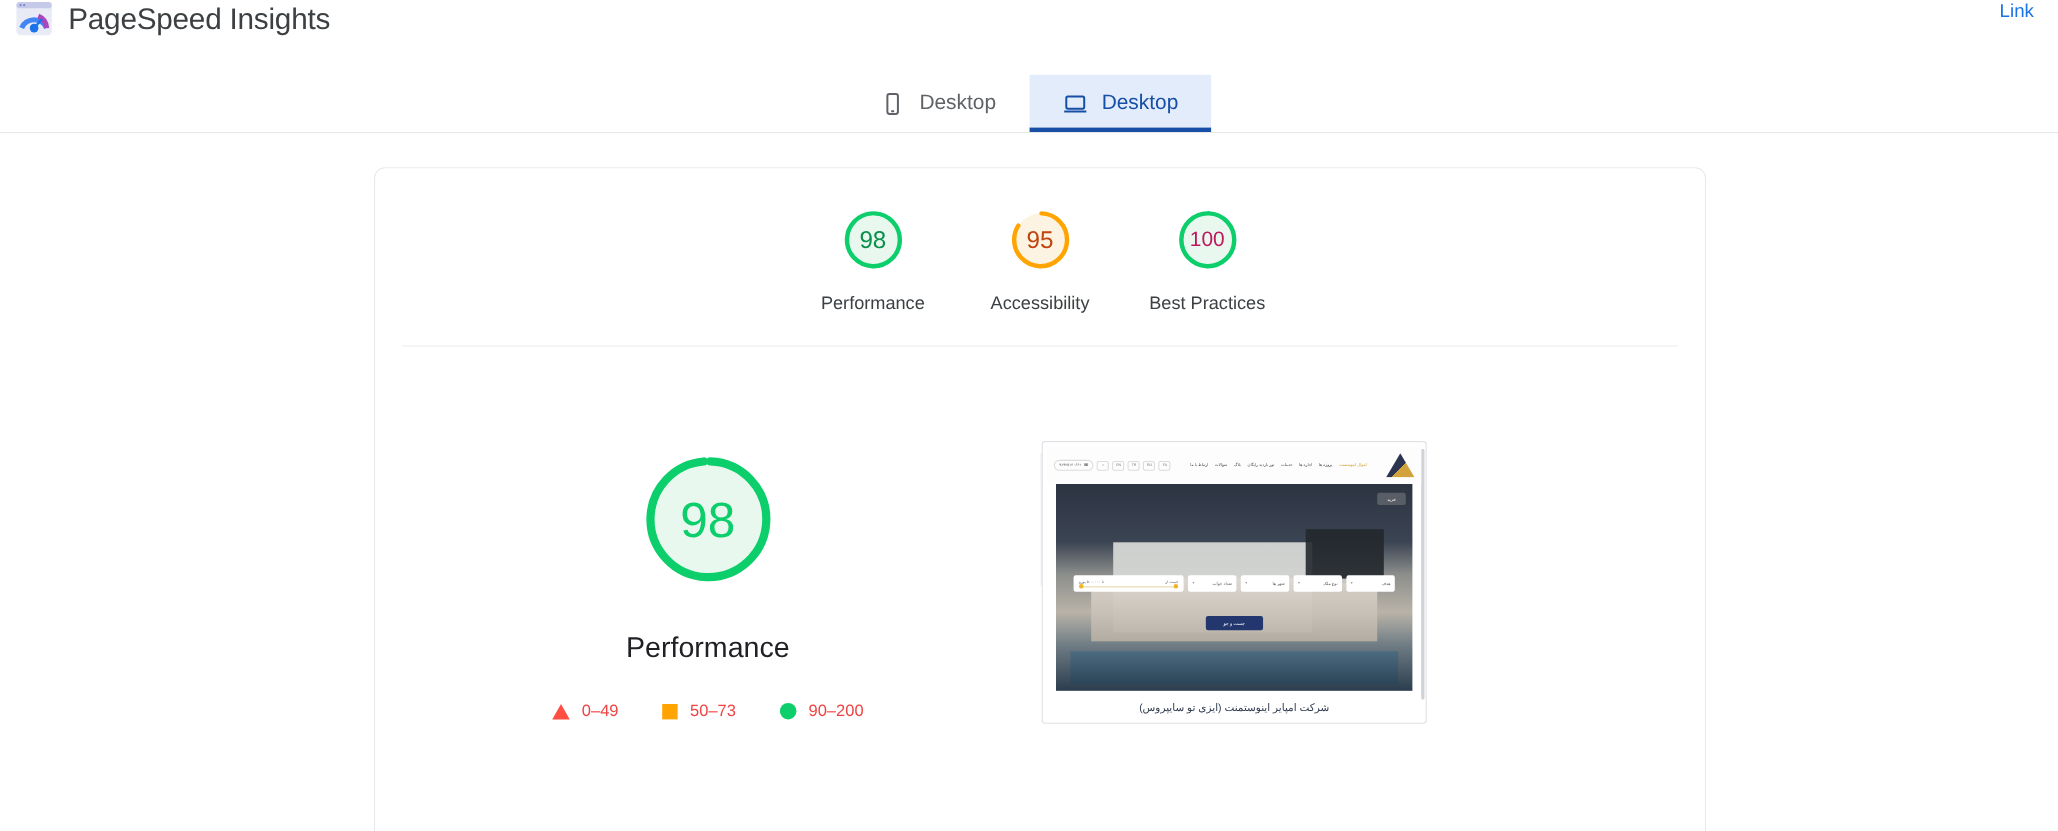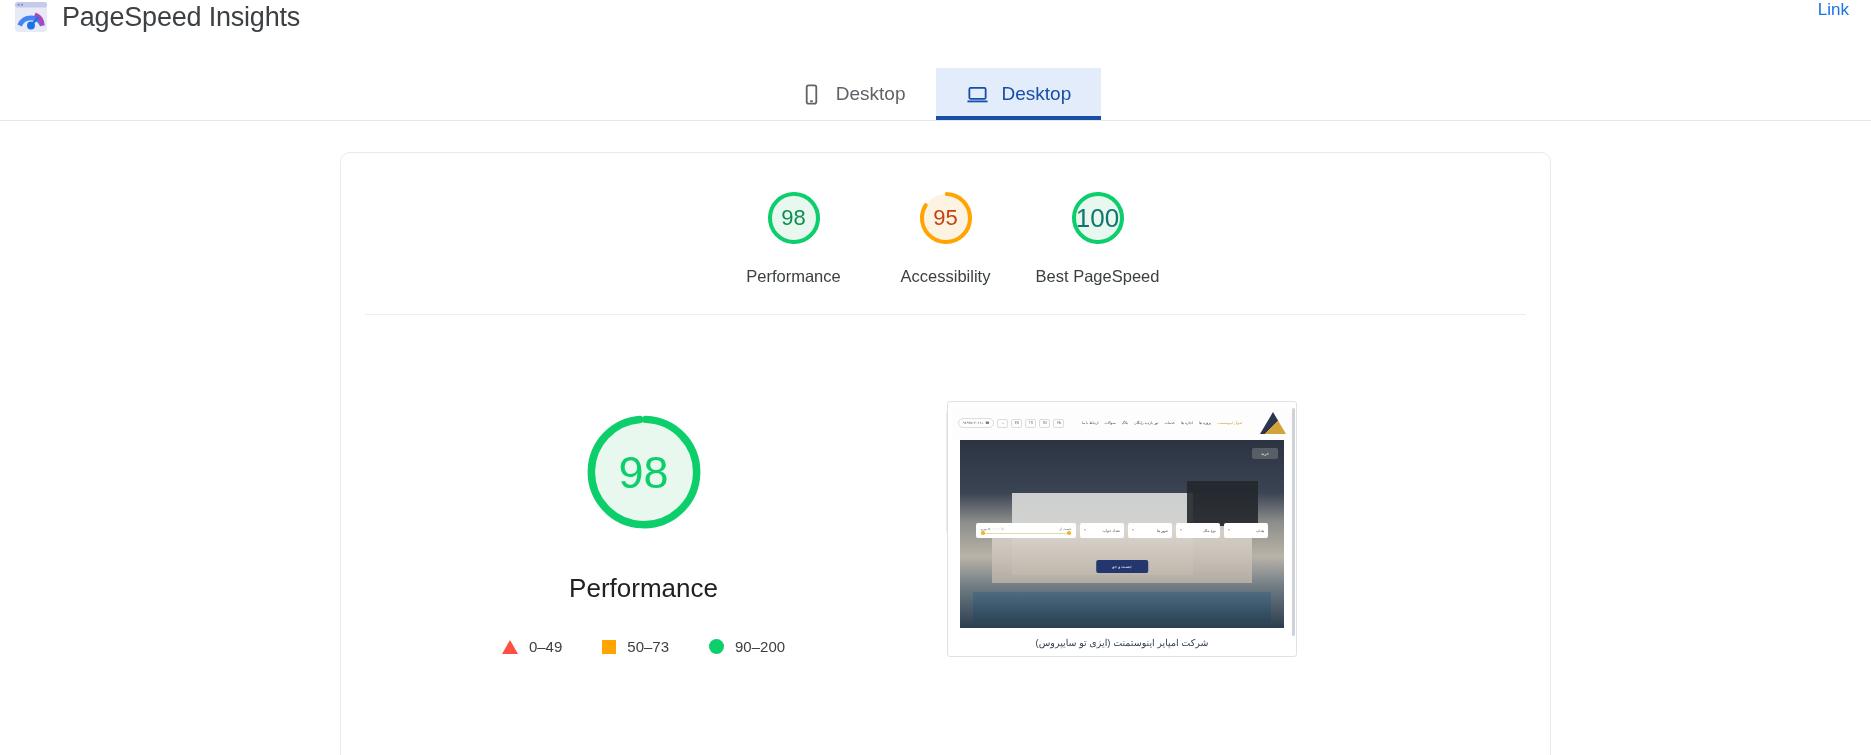--- a/index.html
+++ b/index.html
@@ -189,21 +189,21 @@
   }
   .cat-desc a { color: #1a73e8; text-decoration: none; cursor: pointer; }
 
   .legend {
     margin-top: 34px;
     display: flex;
     align-items: center;
     gap: 40px;
   }
   .legend-item { display: flex; align-items: center; gap: 11px; }
-  .legend-label { font-size: 15px; color: #404040; }
+  .legend-label { font-size: 15px; color: #ef4444; }
   .sw-tri {
     width: 0; height: 0;
     border-left: 8px solid transparent;
     border-right: 8px solid transparent;
     border-bottom: 14px solid #ff4e42;
   }
   .sw-sq { width: 14px; height: 14px; background: #ffa400; }
   .sw-ci { width: 15px; height: 15px; border-radius: 50%; background: #0cce6b; }
 
   .v-divider {
@@ -441,23 +441,23 @@
       </div>
       <div class="gauge-label">Accessibility</div>
     </div>
 
     <div class="gauge-item">
       <div class="gauge-ring">
         <svg viewBox="0 0 40 40">
           <circle cx="20" cy="20" r="15.5" fill="#e8f8ef"></circle>
           <circle cx="20" cy="20" r="15.5" fill="none" stroke="#0cce6b" stroke-width="2.6" stroke-linecap="round" stroke-dasharray="96.4 97.4" transform="rotate(2 20 20)"></circle>
         </svg>
-        <div class="gauge-val" style="color:#0f766e;font-size:26px">100</div>
+        <div class="gauge-val" style="color:#be185d;font-size:19px">100</div>
       </div>
-      <div class="gauge-label">Best PageSpeed</div>
+      <div class="gauge-label">Best Practices</div>
     </div>
 
   </div>
 
   <div class="detail-row">
 
     <div class="detail-left">
       <div class="big-ring">
         <svg viewBox="0 0 40 40">
           <circle cx="20" cy="20" r="16.2" fill="#e8f8ef"></circle>

